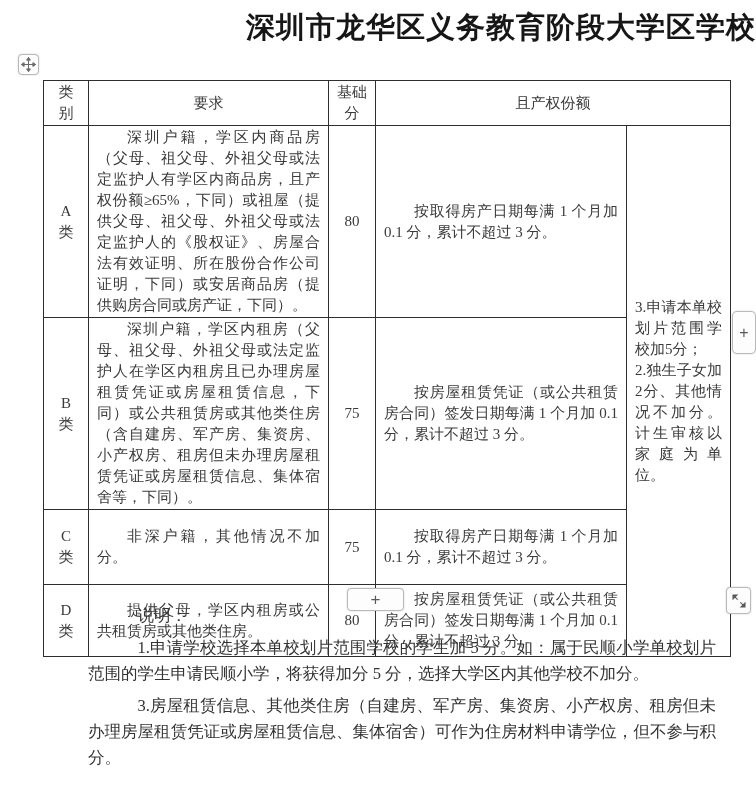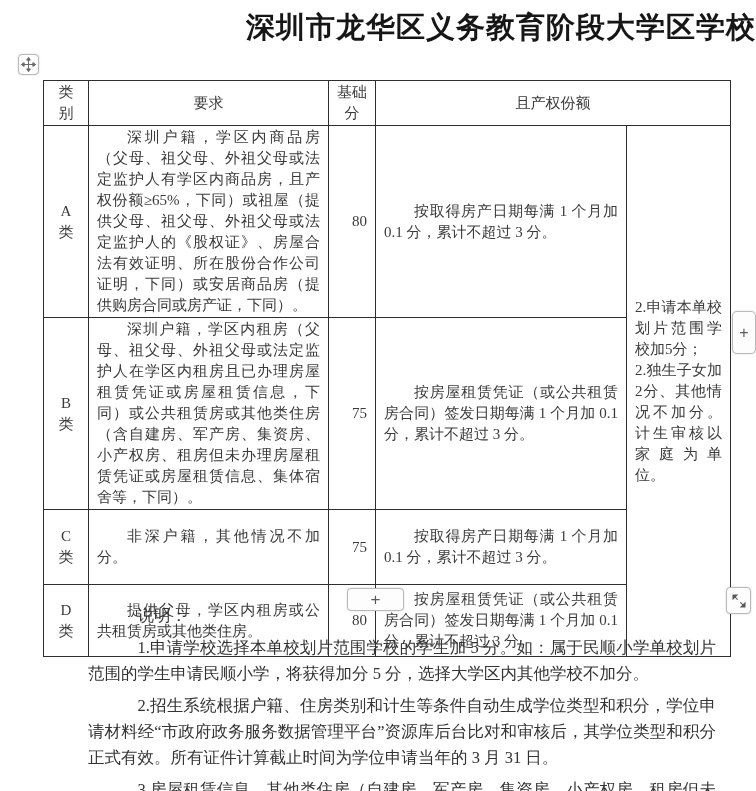--- a/index.html
+++ b/index.html
@@ -20,21 +20,21 @@
     position:absolute;left:43px;top:80px;width:687px;
     border-collapse:collapse;table-layout:fixed;
   }
   table.score td{
     border:1.5px solid #2e2e2e;vertical-align:middle;
     font-size:15px;line-height:21px;color:#3a3a3a;
     padding:1px 8px;box-sizing:border-box;
   }
   td.cat{text-align:center;white-space:pre-line;font-size:16px;line-height:24px;padding:0;}
   td.hdr{text-align:center;white-space:pre-line;font-size:16px;line-height:22px;font-weight:normal;padding:0;}
-  td.score-cell{text-align:right;font-size:16px;padding:0;}
+  td.score-cell{text-align:center;font-size:16px;padding:0;}
   .para{text-indent:2em;text-align:justify;}
   td.side-note{font-size:14.5px;line-height:24px;padding:2px 6px;vertical-align:middle;}
   .side-item{text-align:justify;}
   tr.r-head{height:41px;}
   tr.r-a{height:175px;}
   tr.r-b{height:147px;}
   tr.r-c{height:75px;}
   tr.r-d{height:72px;}
   
   .ui-btn{
@@ -97,21 +97,21 @@
     <td class="cat">A
 类</td>
     <td>
           <div class="para">深圳户籍，学区内商品房（父母、祖父母、外祖父母或法定监护人有学区内商品房，且产权份额≥65%，下同）或祖屋（提供父母、祖父母、外祖父母或法定监护人的《股权证》、房屋合法有效证明、所在股份合作公司证明，下同）或安居商品房（提供购房合同或房产证，下同）。</div>
         </td>
     <td class="score-cell">80</td>
     <td>
           <div class="para">按取得房产日期每满 1 个月加 0.1 分，累计不超过 3 分。</div>
         </td>
     <td class="side-note" rowspan="4">
-      <div class="side-item">2.申请本单校划片范围学校加5分；</div>
+      <div class="side-item">3.申请本单校划片范围学校加5分；</div>
       <div class="side-item">2.独生子女加2分、其他情况不加分。计生审核以家庭为单位。</div>
     </td>
   </tr>
   <tr class="r-b">
     <td class="cat">B
 类</td>
     <td>
           <div class="para">深圳户籍，学区内租房（父母、祖父母、外祖父母或法定监护人在学区内租房且已办理房屋租赁凭证或房屋租赁信息，下同）或公共租赁房或其他类住房（含自建房、军产房、集资房、小产权房、租房但未办理房屋租赁凭证或房屋租赁信息、集体宿舍等，下同）。</div>
         </td>
     <td class="score-cell">75</td>
@@ -161,15 +161,14 @@
         <line x1="14" y1="14" x2="19" y2="19"></line>
         <polygon points="21,21 21,15 15,21"></polygon>
       </g>
     </svg>
   </span>
 </div>
 
 <div class="notes" style="padding-left:36px;padding-right:0;box-sizing:border-box;">
   <p>说明：</p>
   <p>1.申请学校选择本单校划片范围学校的学生加 5 分。如：属于民顺小学单校划片范围的学生申请民顺小学，将获得加分 5 分，选择大学区内其他学校不加分。</p>
-  <p>2.招生系统根据户籍、住房类别和计生等条件自动生成学位类型和积分，学位申请材料经“市政府政务服务数据管理平台”资源库后台比对和审核后，其学位类型和积分正式有效。所有证件计算截止时间为学位申请当年的 3 月 31 日。</p>
   <p>3.房屋租赁信息、其他类住房（自建房、军产房、集资房、小产权房、租房但未办理房屋租赁凭证或房屋租赁信息、集体宿舍）可作为住房材料申请学位，但不参与积分。</p>
 </div>
 
 </body></html>

